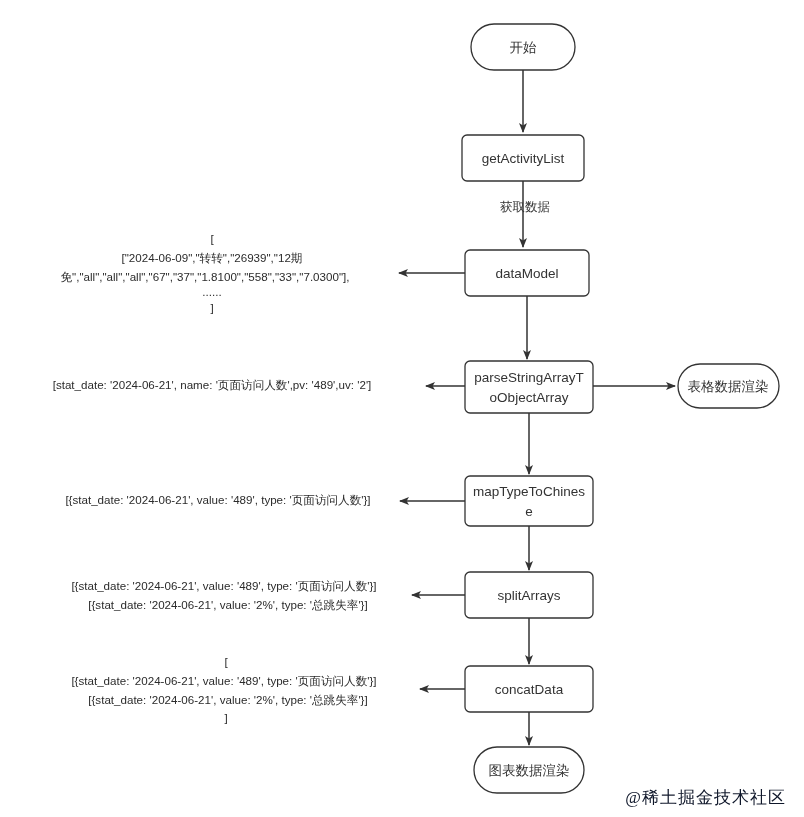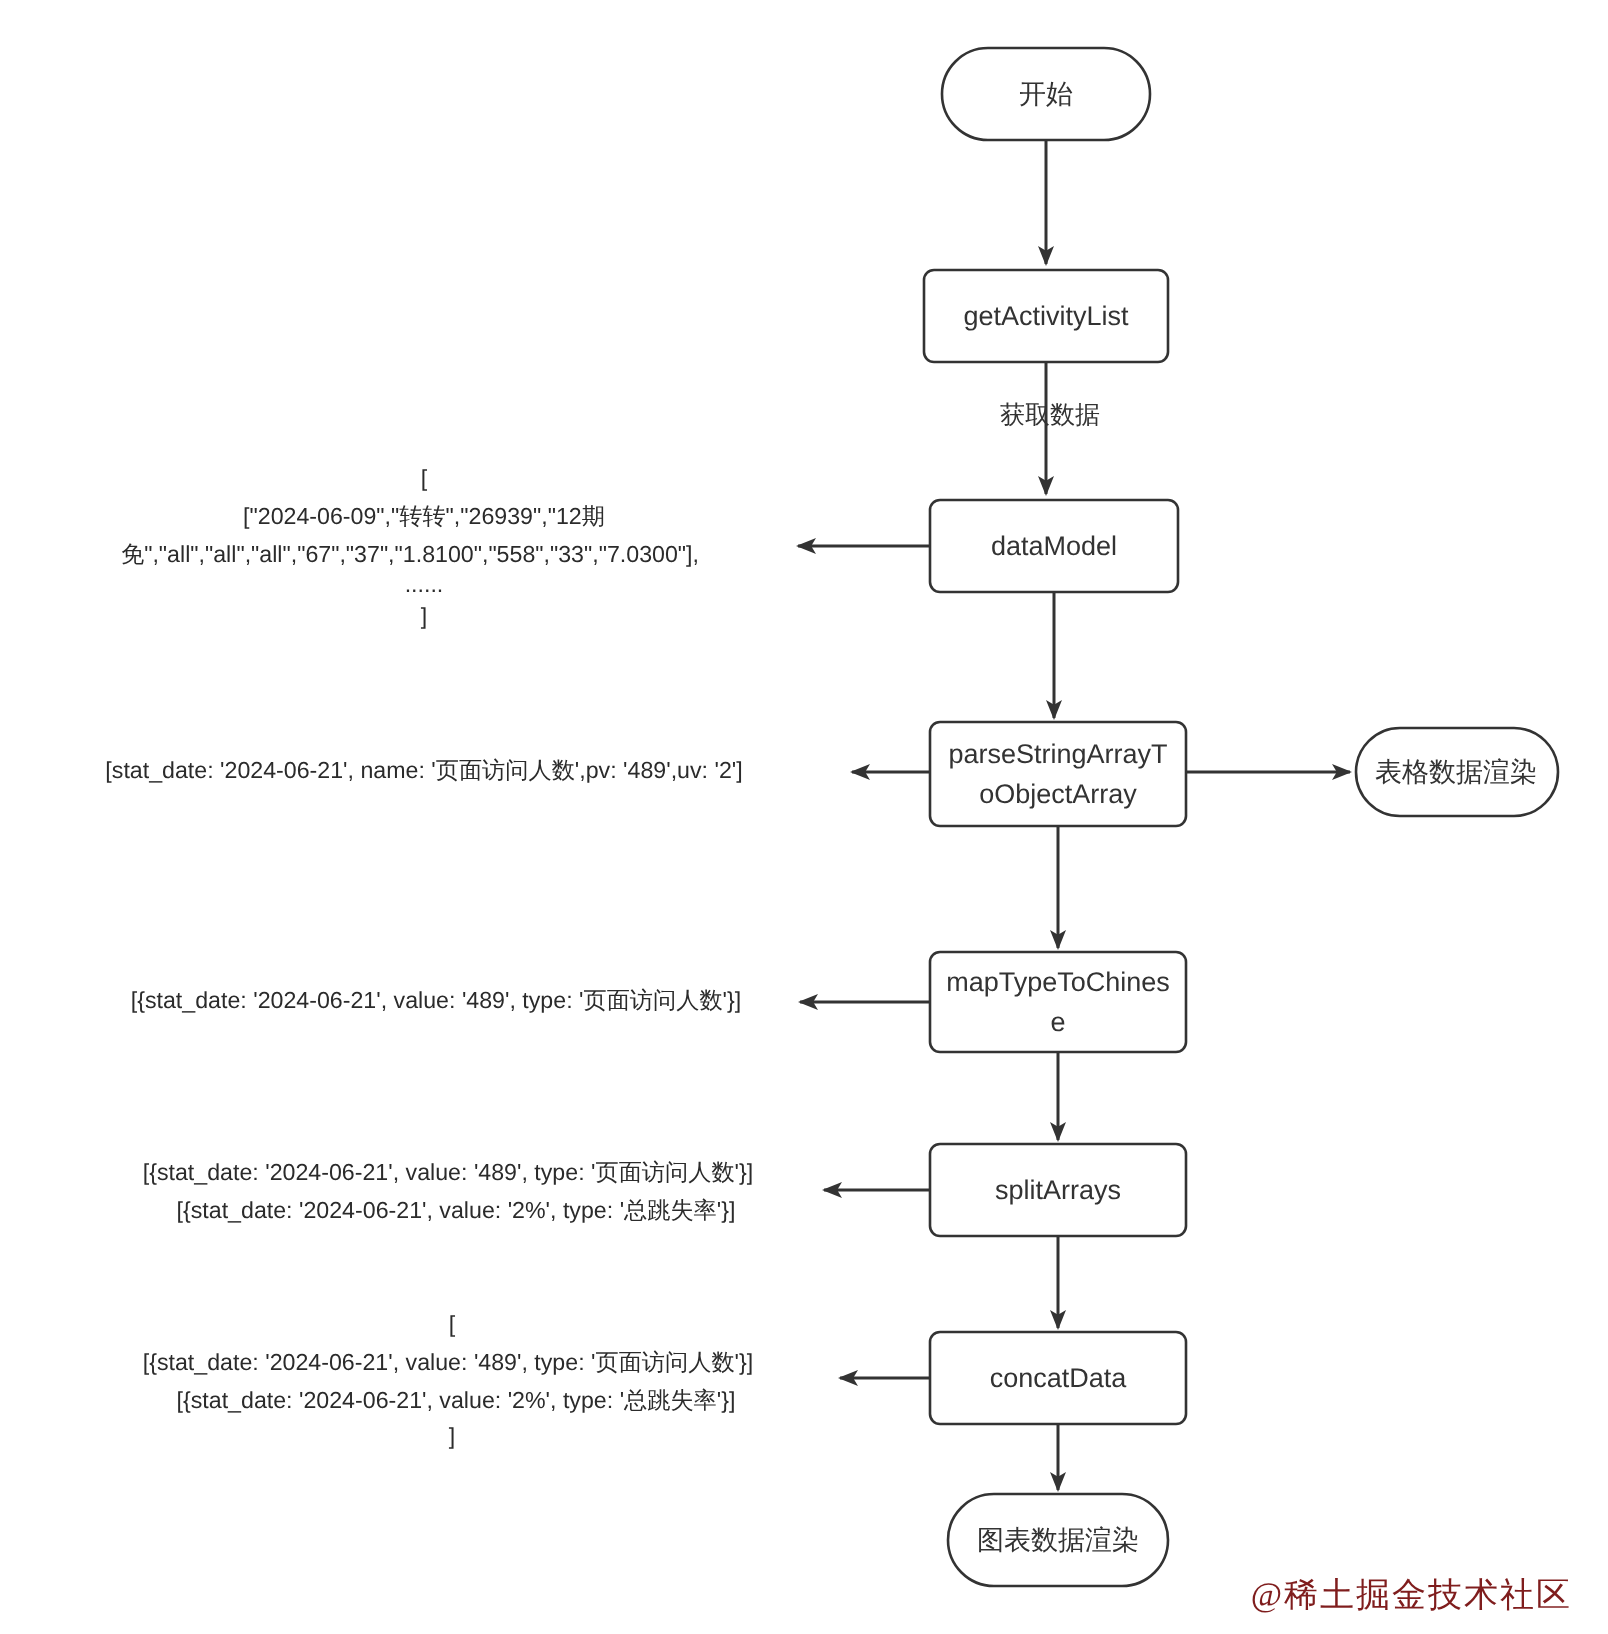--- a/index.html
+++ b/index.html
@@ -56,21 +56,21 @@
     font-size: 11.6px;
     text-anchor: middle;
     dominant-baseline: middle;
   }
   .watermark {
     position: absolute;
     right: 18px;
     bottom: 8px;
     font-family: "Liberation Serif", "DejaVu Serif", serif;
     font-size: 17px;
-    color: #7f1d1d;
+    color: #0f172a;
     letter-spacing: 1px;
     user-select: none;
   }
 </style>
 </head>
 <body>
 
 <svg id="flow" viewBox="0 0 804 817" xmlns="http://www.w3.org/2000/svg">
   <defs>
     <marker id="arrowhead" markerWidth="10" markerHeight="8" refX="9" refY="4" orient="auto" markerUnits="userSpaceOnUse">

